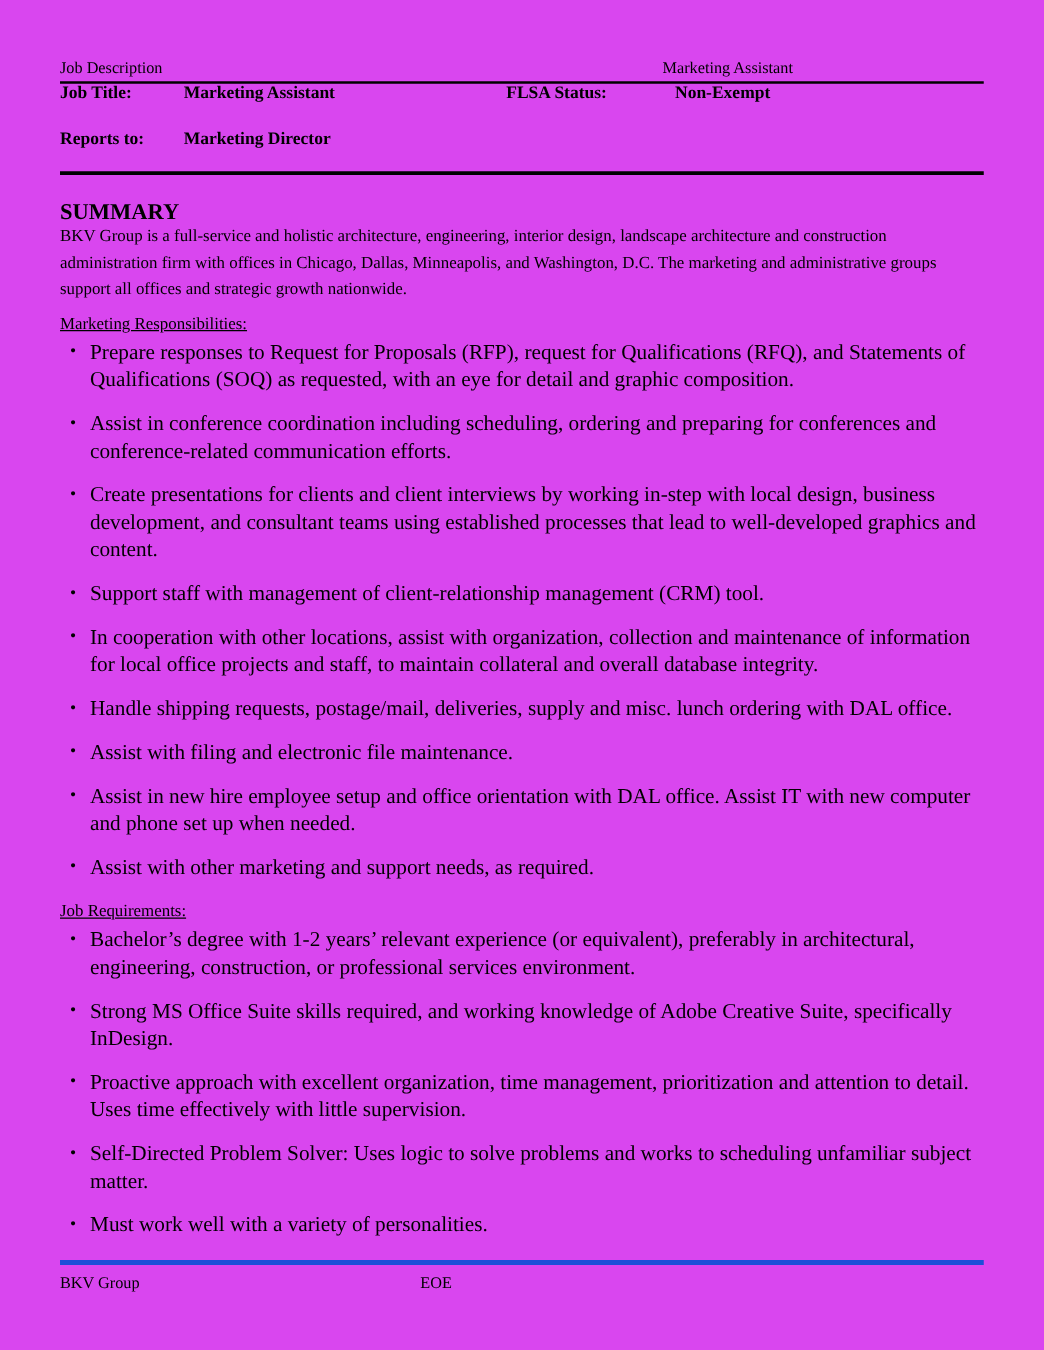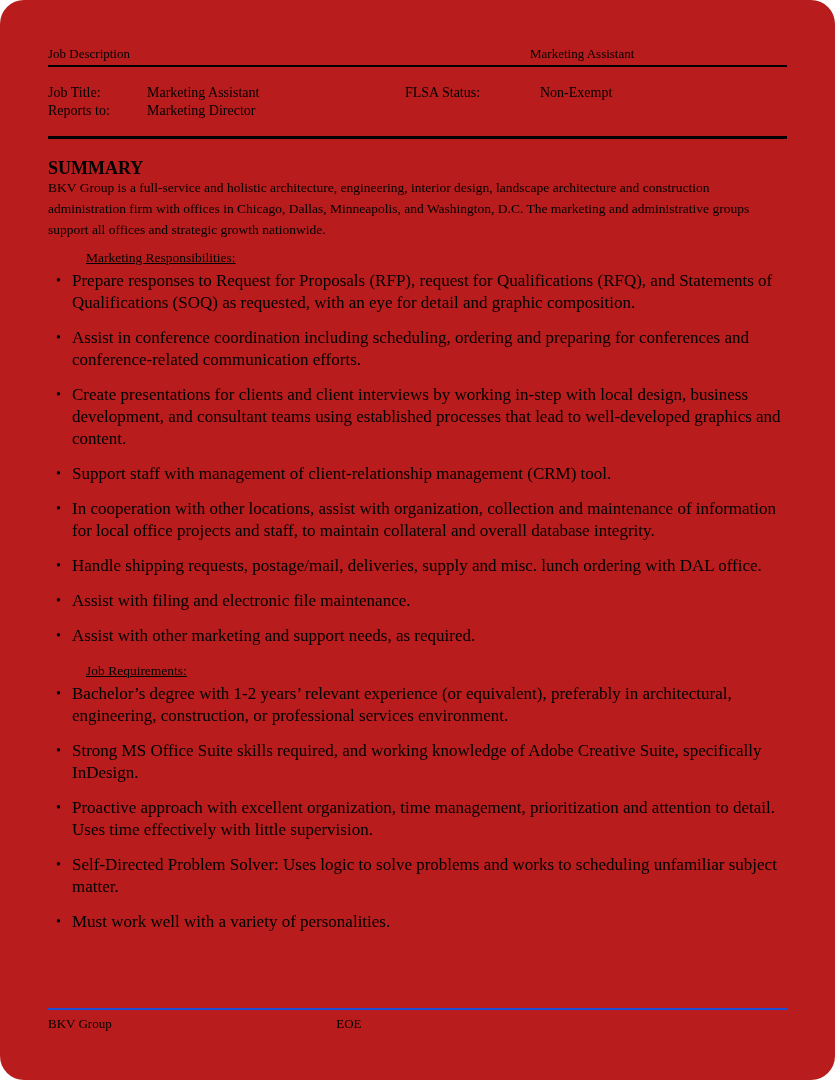--- a/index.html
+++ b/index.html
@@ -7,41 +7,39 @@
   body {
     width: 835px; height: 1080px;
     font-family: "Liberation Serif", "DejaVu Serif", serif;
     color: #000000;
     position: relative;
   }
   .page {
     position: relative;
     width: 835px; height: 1080px;
     padding: 46px 48px 0 48px;
-    background: #b91c1c;
-    border-radius: 24px;
+    background: #d946ef;
   }
   
   .doc-header {
     display: grid;
     grid-template-columns: 482px auto;
     font-size: 13px;
     line-height: 15px;
     border-bottom: 2px solid #000000;
     padding-bottom: 4px;
   }
   
   .title-block {
     display: grid;
     grid-template-columns: 99px 258px 135px auto;
-    row-gap: 2px;
-    font-weight: normal;
+    row-gap: 21px;
+    font-weight: bold;
     font-size: 14px;
     line-height: 16px;
-    margin-top: 18px;
   }
   .rule-thick {
     border: none;
     border-top: 3px solid #000000;
     margin-top: 17px;
   }
   
   .summary-heading {
     font-size: 18px;
     font-weight: bold;
@@ -52,21 +50,20 @@
     font-size: 13.5px;
     line-height: 21px;
   }
   
   .section-heading {
     font-size: 13.5px;
     line-height: 21px;
     margin-top: 7px;
     text-decoration: underline;
     font-weight: normal;
-    margin-left: 38px;
   }
   ul.bullets {
     list-style: none;
     margin: 2px 0 0 0;
     padding: 0;
     font-size: 17px;
     line-height: 22px;
   }
   ul.bullets li {
     position: relative;
@@ -79,21 +76,21 @@
     left: 8px;
     top: 0;
     font-size: 14px;
   }
   
   .doc-footer {
     position: absolute;
     left: 48px;
     right: 48px;
     top: 1008px;
-    border-top: 2px solid #1d4ed8;
+    border-top: 4px solid #1d4ed8;
     padding-top: 6px;
     font-size: 13px;
     line-height: 15px;
   }
   .doc-footer .footer-left { display: inline-block; width: 285px; }
 </style>
 </head>
 <body>
 
 <div class="page">
@@ -124,20 +121,21 @@
   <section>
     <h3 class="section-heading">Marketing Responsibilities:</h3>
     <ul class="bullets">
       <li>Prepare responses to Request for Proposals (RFP), request for Qualifications (RFQ), and Statements of Qualifications (SOQ) as requested, with an eye for detail and graphic composition.</li>
       <li>Assist in conference coordination including scheduling, ordering and preparing for conferences and conference-related communication efforts.</li>
       <li>Create presentations for clients and client interviews by working in-step with local design, business development, and consultant teams using established processes that lead to well-developed graphics and content.</li>
       <li>Support staff with management of client-relationship management (CRM) tool.</li>
       <li>In cooperation with other locations, assist with organization, collection and maintenance of information for local office projects and staff, to maintain collateral and overall database integrity.</li>
       <li>Handle shipping requests, postage/mail, deliveries, supply and misc. lunch ordering with DAL office.</li>
       <li>Assist with filing and electronic file maintenance.</li>
+      <li>Assist in new hire employee setup and office orientation with DAL office. Assist IT with new computer and phone set up when needed.</li>
       <li>Assist with other marketing and support needs, as required.</li>
     </ul>
   </section>
 
   <section>
     <h3 class="section-heading">Job Requirements:</h3>
     <ul class="bullets">
       <li>Bachelor’s degree with 1-2 years’ relevant experience (or equivalent), preferably in architectural, engineering, construction, or professional services environment.</li>
       <li>Strong MS Office Suite skills required, and working knowledge of Adobe Creative Suite, specifically InDesign.</li>
       <li>Proactive approach with excellent organization, time management, prioritization and attention to detail. Uses time effectively with little supervision.</li>

